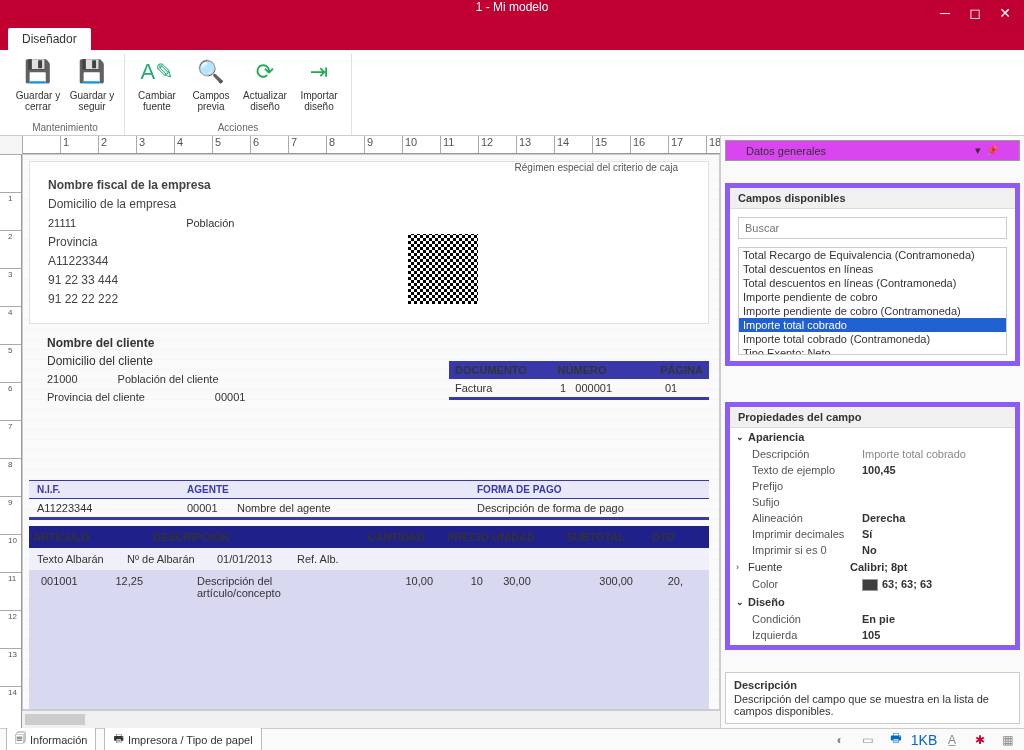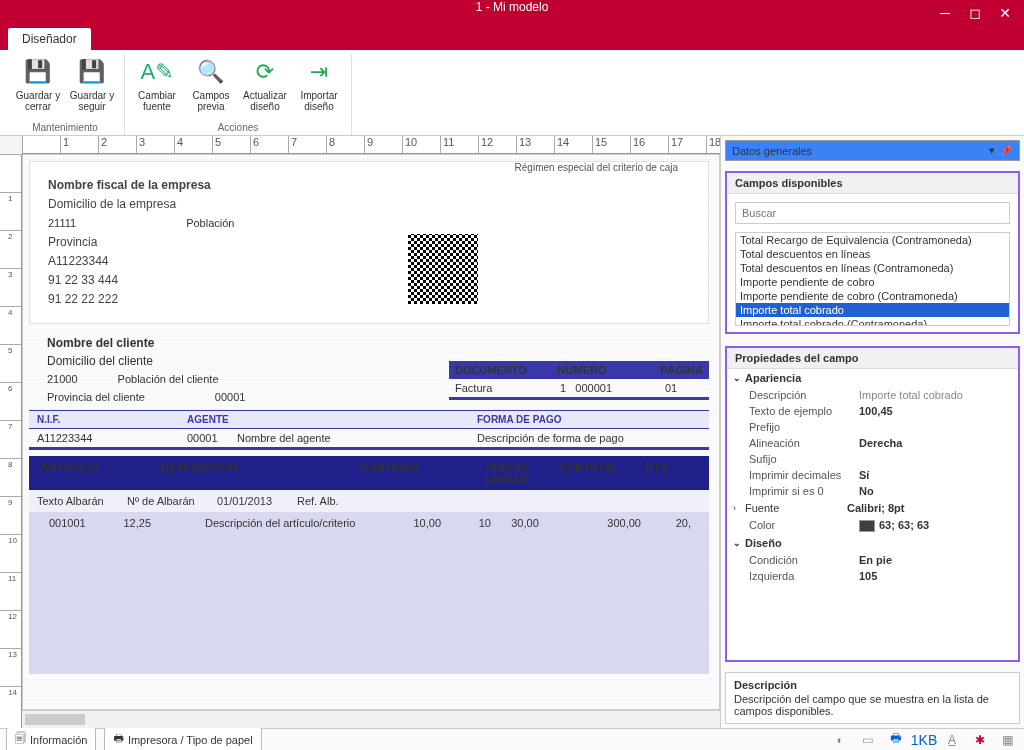--- a/index.html
+++ b/index.html
@@ -32,37 +32,37 @@
  repeating-linear-gradient(90deg,#000 0 3px,#fff 3px 6px);
  background-blend-mode:difference}
 .regimen{position:absolute;right:30px;top:0;font-size:10px;color:#555}
 .client{padding:4px 18px}
 .client .line{font-size:12px;line-height:18px}
 .docbox{position:absolute;right:0;top:200px;width:260px}
 .dochdr{background:#3838a8;color:#fff;display:flex;font-size:10px;font-weight:bold}
 .dochdr div{padding:3px 6px;flex:1;text-align:left}
 .docrow{display:flex;font-size:10px;border-bottom:3px solid #3838a8}
 .docrow div{padding:3px 6px;flex:1}
-.nifbar{display:flex;background:#e8e8f8;border-top:1px solid #3838a8;border-bottom:1px solid #3838a8;}
+.nifbar{display:flex;background:#e8e8f8;border-top:1px solid #3838a8;border-bottom:1px solid #3838a8;margin-top:70px}
 .nifbar .h{font-size:10px;font-weight:bold;color:#3838a8;padding:3px 8px}
 .nifrow{display:flex;font-size:10px;padding:3px 8px;border-bottom:3px solid #3838a8}
 .itemhdr{background:#20208a;color:#fff;display:flex;font-size:10px;font-weight:bold;margin-top:6px}
-.itemhdr div{padding:5px 12px}
+.itemhdr div{padding:5px 4px}
 .itemsub{display:flex;font-size:10px;background:#f0f0fa;padding:3px 4px;color:#666}
-.itemrow{display:flex;font-size:10px;background:#d8d8f0;padding:3px 16px}
+.itemrow{display:flex;font-size:10px;background:#d8d8f0;padding:3px 8px}
 .itemrow div,.itemsub div{padding:2px 4px}
 .hscroll{position:absolute;bottom:0;left:22px;right:0;height:18px;background:#f0f0f0;border-top:1px solid #ccc;display:flex}
 .hscroll .thumb{width:60px;background:#ccc;margin:3px}
 .sidepanel{flex:1;display:flex;flex-direction:column;border-left:1px solid #ccc;background:#fafafa}
-.sidehdr{background:#3b82f6;border:1px solid #999;padding:3px 6px;margin:4px;font-size:11px;display:flex;justify-content:space-between;align-items:center}
-.panelbox{margin:6px 4px;border:2px solid #8b5cf6;background:#fff}
+.sidehdr{background:#d946ef;border:1px solid #999;padding:3px 20px;margin:4px;font-size:11px;display:flex;justify-content:space-between;align-items:center}
+.panelbox{margin:18px 4px;border:5px solid #8b5cf6;background:#fff}
 .paneltitle{background:#f0f0f0;padding:4px 8px;font-size:11px;font-weight:bold;border-bottom:1px solid #ddd}
 .searchbox{margin:8px;border:1px solid #ccc}
 .searchbox input{width:100%;border:none;padding:4px 6px;outline:none;font-size:11px;color:#888}
-.fieldlist{margin:0 8px 6px;border:1px solid #ccc;height:94px;overflow-y:auto;font-size:11px}
+.fieldlist{margin:0 8px 6px;border:1px solid #ccc;height:108px;overflow-y:auto;font-size:11px}
 .fieldlist div{padding:1px 4px;cursor:pointer;white-space:nowrap;overflow:hidden}
 .fieldlist .sel{background:#2060d0;color:#fff}
 .propgrid{font-size:11px}
 .propsec{display:flex;align-items:center;padding:3px 6px;font-weight:bold;cursor:pointer}
 .propsec .arrow{width:12px;font-size:9px}
 .proprow{display:flex;padding:2px 6px 2px 22px}
 .proprow .k{flex:0 0 110px;color:#555}
 .proprow .v{font-weight:bold}
 .proprow .v.normal{font-weight:normal;color:#888}
 .colorswatch{display:inline-block;width:16px;height:12px;background:#3f3f3f;border:1px solid #999;vertical-align:middle;margin-right:4px}
@@ -219,21 +219,21 @@
     </div>
     <div class="itemsub">
      <div style="flex:0 0 90px">Texto Albarán</div>
      <div style="flex:0 0 90px">Nº de Albarán</div>
      <div style="flex:0 0 80px">01/01/2013</div>
      <div>Ref. Alb.</div>
     </div>
     <div class="itemrow">
      <div style="flex:0 0 50px">001001</div>
      <div style="flex:0 0 60px;text-align:right">12,25</div>
-     <div style="flex:0 0 210px;padding-left:50px">Descripción del artículo/criterio</div>
+     <div style="flex:0 0 210px;padding-left:50px">Descripción del artículo/concepto</div>
      <div style="flex:0 0 80px;text-align:right">10,00</div>
      <div style="flex:0 0 50px;text-align:right">10</div>
      <div style="flex:0 0 60px;text-align:center">30,00</div>
      <div style="flex:0 0 90px;text-align:right">300,00</div>
      <div style="flex:0 0 50px;text-align:right">20,</div>
     </div>
     <div style="height:140px;background:#d8d8f0"></div>
    </div>
   </div>
   <div class="hscroll">
@@ -273,26 +273,26 @@
           </div>
     <div class="proprow">
             <span class="k">Texto de ejemplo</span>
             <span class="v">100,45</span>
           </div>
     <div class="proprow">
             <span class="k">Prefijo</span>
             <span class="v"></span>
           </div>
     <div class="proprow">
+            <span class="k">Sufijo</span>
+            <span class="v"></span>
+          </div>
+    <div class="proprow">
             <span class="k">Alineación</span>
             <span class="v">Derecha</span>
-          </div>
-    <div class="proprow">
-            <span class="k">Sufijo</span>
-            <span class="v"></span>
           </div>
     <div class="proprow">
             <span class="k">Imprimir decimales</span>
             <span class="v">Sí</span>
           </div>
     <div class="proprow">
             <span class="k">Imprimir si es 0</span>
             <span class="v">No</span>
           </div>
     <div class="propsec" style="font-weight:normal">

